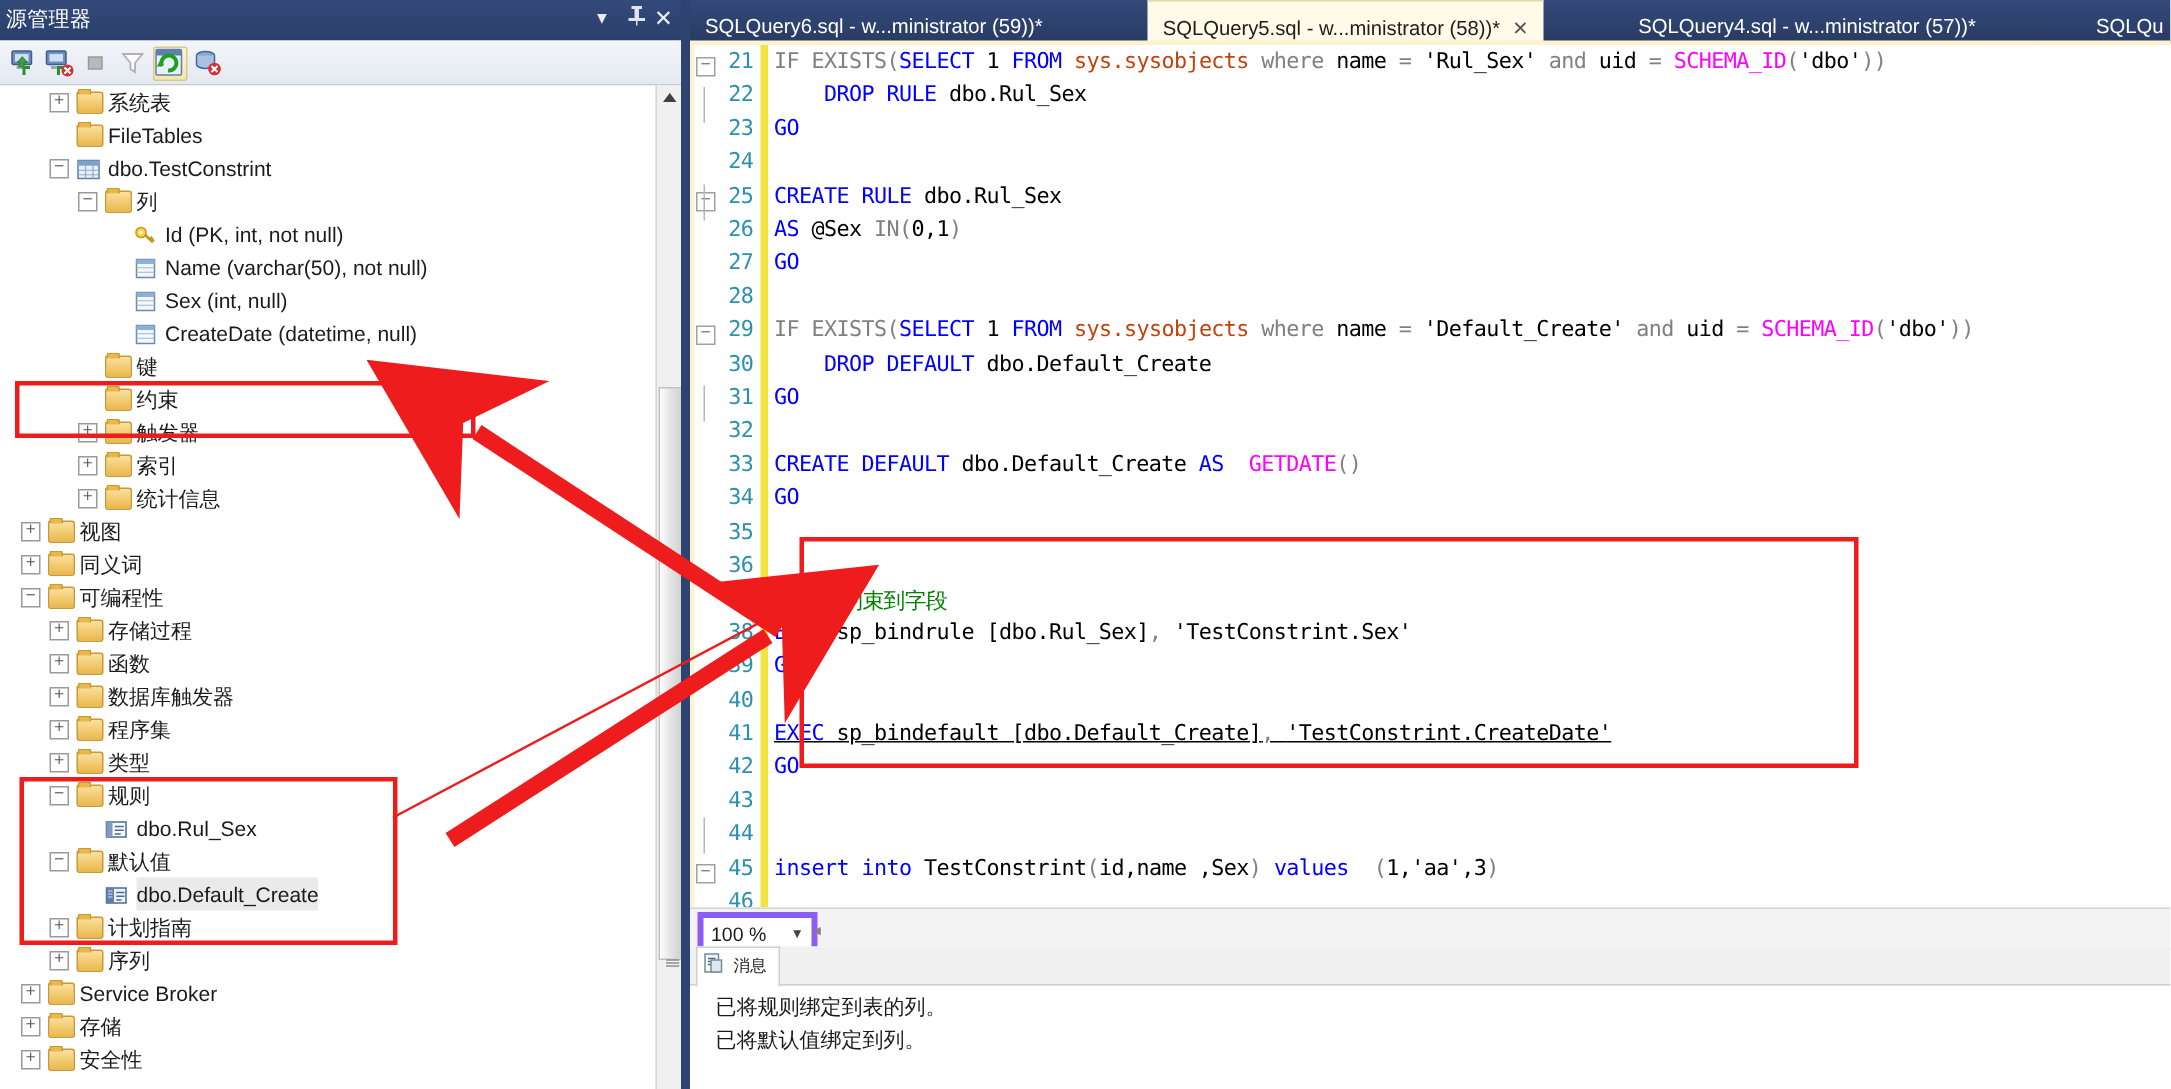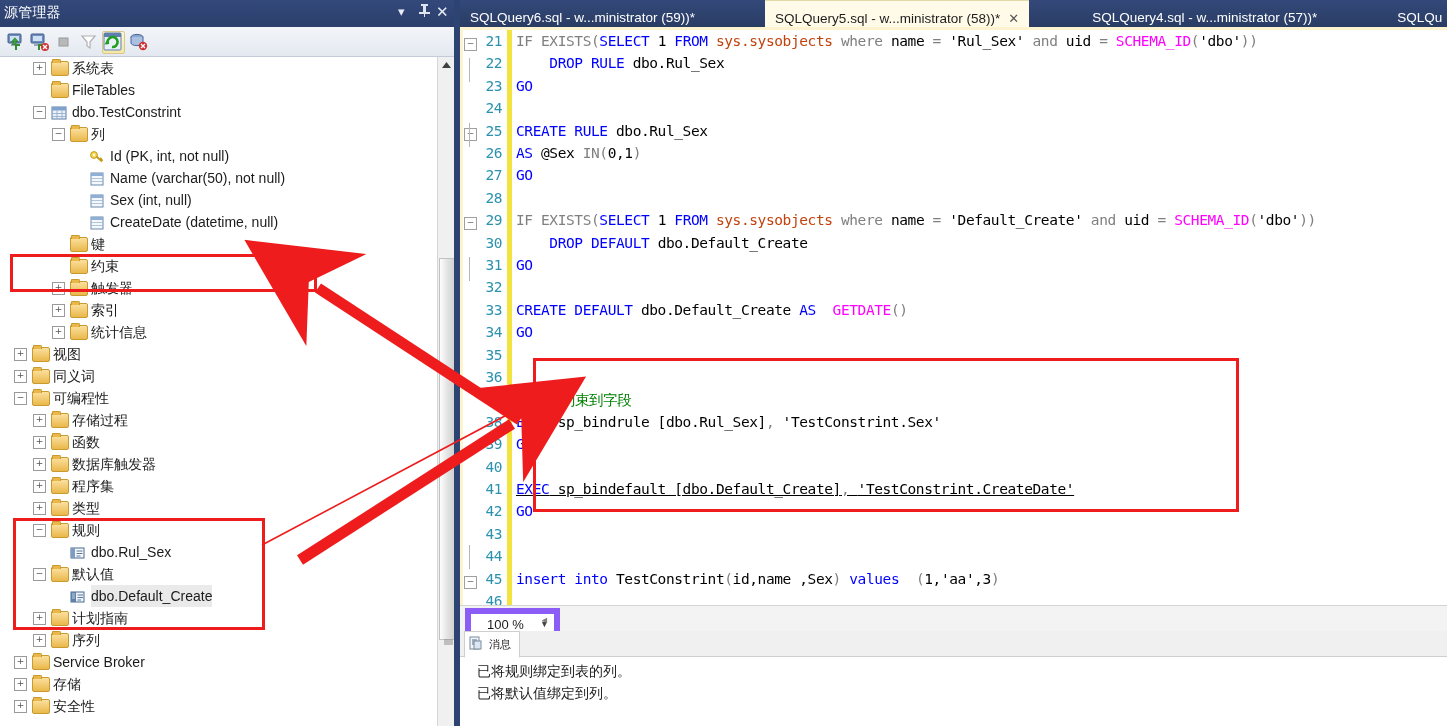--- a/index.html
+++ b/index.html
@@ -67,21 +67,21 @@
   .cmt{color:#008000;}
   .num{color:#000000;}
   .op{color:#808080;}
   .outl{position:absolute;width:11px;height:11px;border:1px solid #a0a0a0;background:#fff;
         font-size:9px;line-height:9px;text-align:center;color:#666;
         font-family:"DejaVu Sans",sans-serif;}
   .vbar{position:absolute;width:1px;background:#b6b6b6;}
   #zoombar{position:absolute;left:0;top:605px;width:987px;height:26px;
     background:#f3f3f3;border-top:1px solid #d4d4d4;border-bottom:1px solid #d4d4d4;}
   #zoomsel{position:absolute;left:5px;top:2px;width:67px;height:21px;background:#fff;
-    border:6px solid #8b5cf6;font-size:13px;line-height:21px;padding-left:16px;color:#1b1b1b;}
+    border:4px solid #8b5cf6;font-size:13px;line-height:21px;padding-left:5px;color:#1b1b1b;}
   #zoomsel .cv{position:absolute;right:5px;top:0;color:#444;font-size:9px;}
   #hsplit{position:absolute;left:80px;top:9px;font-size:9px;color:#808080;}
   #msg-pane{position:absolute;left:0;top:631px;width:987px;height:95px;background:#ffffff;}
   #msg-tabrow{position:absolute;left:0;top:0;width:987px;height:25px;background:#f0f0f0;
     border-bottom:1px solid #cfcfcf;}
   #msg-tab{position:absolute;left:4px;top:0;height:25px;background:#ffffff;
     border:1px solid #cfcfcf;border-bottom:1px solid #fff;padding:0 8px 0 4px;
     font-size:11px;line-height:24px;color:#1b1b1b;}
   .msg-line{position:absolute;left:17px;font-size:14px;color:#1b1b1b;}
   

